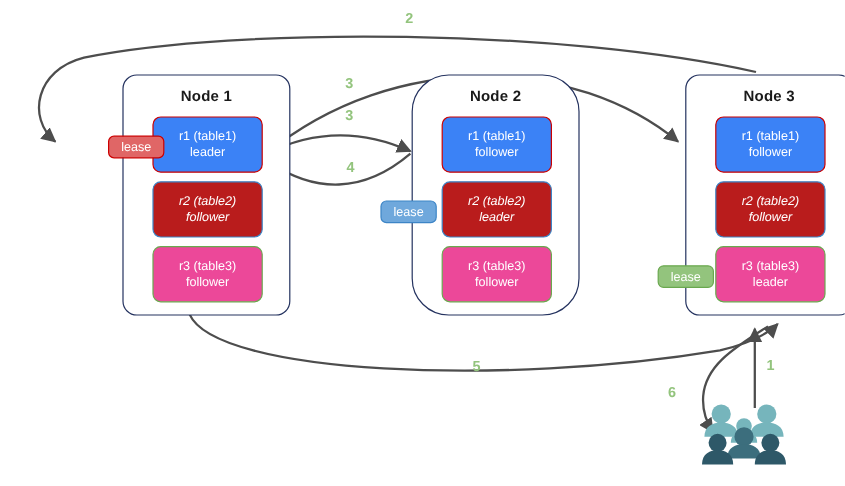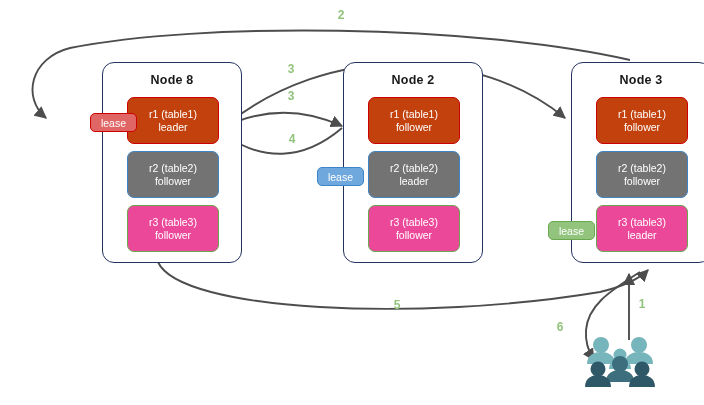--- a/index.html
+++ b/index.html
@@ -48,22 +48,22 @@
     border-radius: 7px;
     display: flex;
     flex-direction: column;
     align-items: center;
     justify-content: center;
     color: #ffffff;
     font-size: 10.5px;
     line-height: 13px;
     text-align: center;
   }
-  .replica.red   { background: #c2410c; border: 1.4px solid #cc0000; }
-  .replica.blue  { background: #737373; border: 1.4px solid #3d85c6; }
+  .replica.red   { background: #3b82f6; border: 1.4px solid #cc0000; }
+  .replica.blue  { background: #b91c1c; border: 1.4px solid #3d85c6; font-style: italic; }
   .replica.green { background: #ec4899; border: 1.4px solid #6aa84f; }
 
   .lease {
     position: absolute;
     box-sizing: border-box;
     border-radius: 5px;
     display: flex;
     align-items: center;
     justify-content: center;
     color: #ffffff;
@@ -113,36 +113,36 @@
     <path d="M 342 128 C 302 162 262 160 226 136" fill="none" stroke="#4d4d4d" stroke-width="1.9" marker-end="url(#arrow)"></path>
 
     <path d="M 158 262 C 180 312 420 322 600 292 C 625 286 640 278 648 270" fill="none" stroke="#4d4d4d" stroke-width="1.9" marker-end="url(#arrow)"></path>
 
     <path d="M 629 340 L 629 274" fill="none" stroke="#4d4d4d" stroke-width="1.9" marker-end="url(#arrow)"></path>
 
     <path d="M 640 272 C 608 292 588 306 586 330 C 585 344 590 354 594 360" fill="none" stroke="#4d4d4d" stroke-width="1.9" marker-end="url(#arrow)"></path>
   </svg>
 
   <div class="node-box" style="left:102px; top:62px; width:140px; height:201px;">
-    <div class="node-title">Node 8</div>
+    <div class="node-title">Node 1</div>
     <div class="replica red" style="left:24px; top:34px;">
       <span>r1 (table1)</span>
       <span>leader</span>
     </div>
     <div class="replica blue" style="left:24px; top:88px;">
       <span>r2 (table2)</span>
       <span>follower</span>
     </div>
     <div class="replica green" style="left:24px; top:142px;">
       <span>r3 (table3)</span>
       <span>follower</span>
     </div>
   </div>
 
-  <div class="node-box" style="left:343px; top:62px; width:140px; height:201px;">
+  <div class="node-box" style="left:343px; top:62px; width:140px; height:201px;border-radius:31px;">
     <div class="node-title">Node 2</div>
     <div class="replica red" style="left:24px; top:34px;">
       <span>r1 (table1)</span>
       <span>follower</span>
     </div>
     <div class="replica blue" style="left:24px; top:88px;">
       <span>r2 (table2)</span>
       <span>leader</span>
     </div>
     <div class="replica green" style="left:24px; top:142px;">

